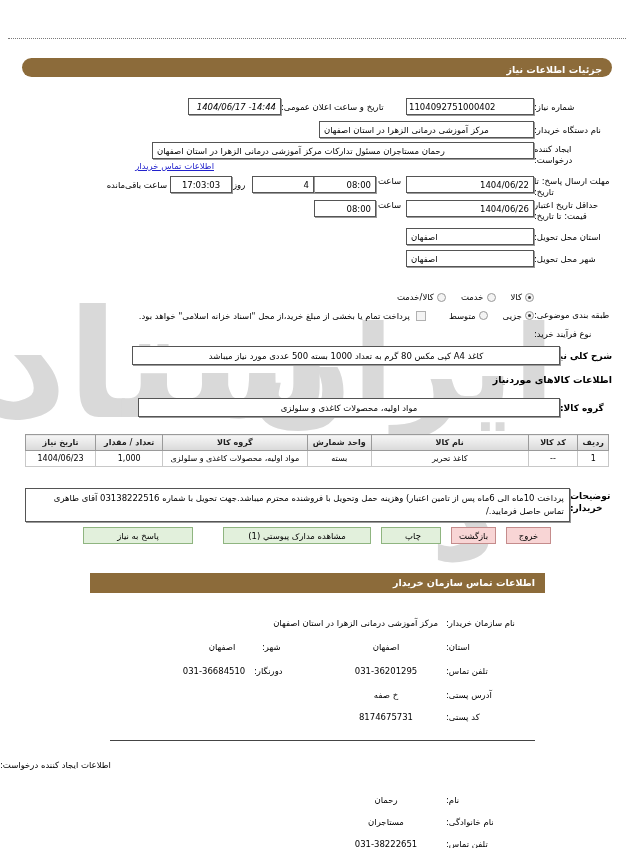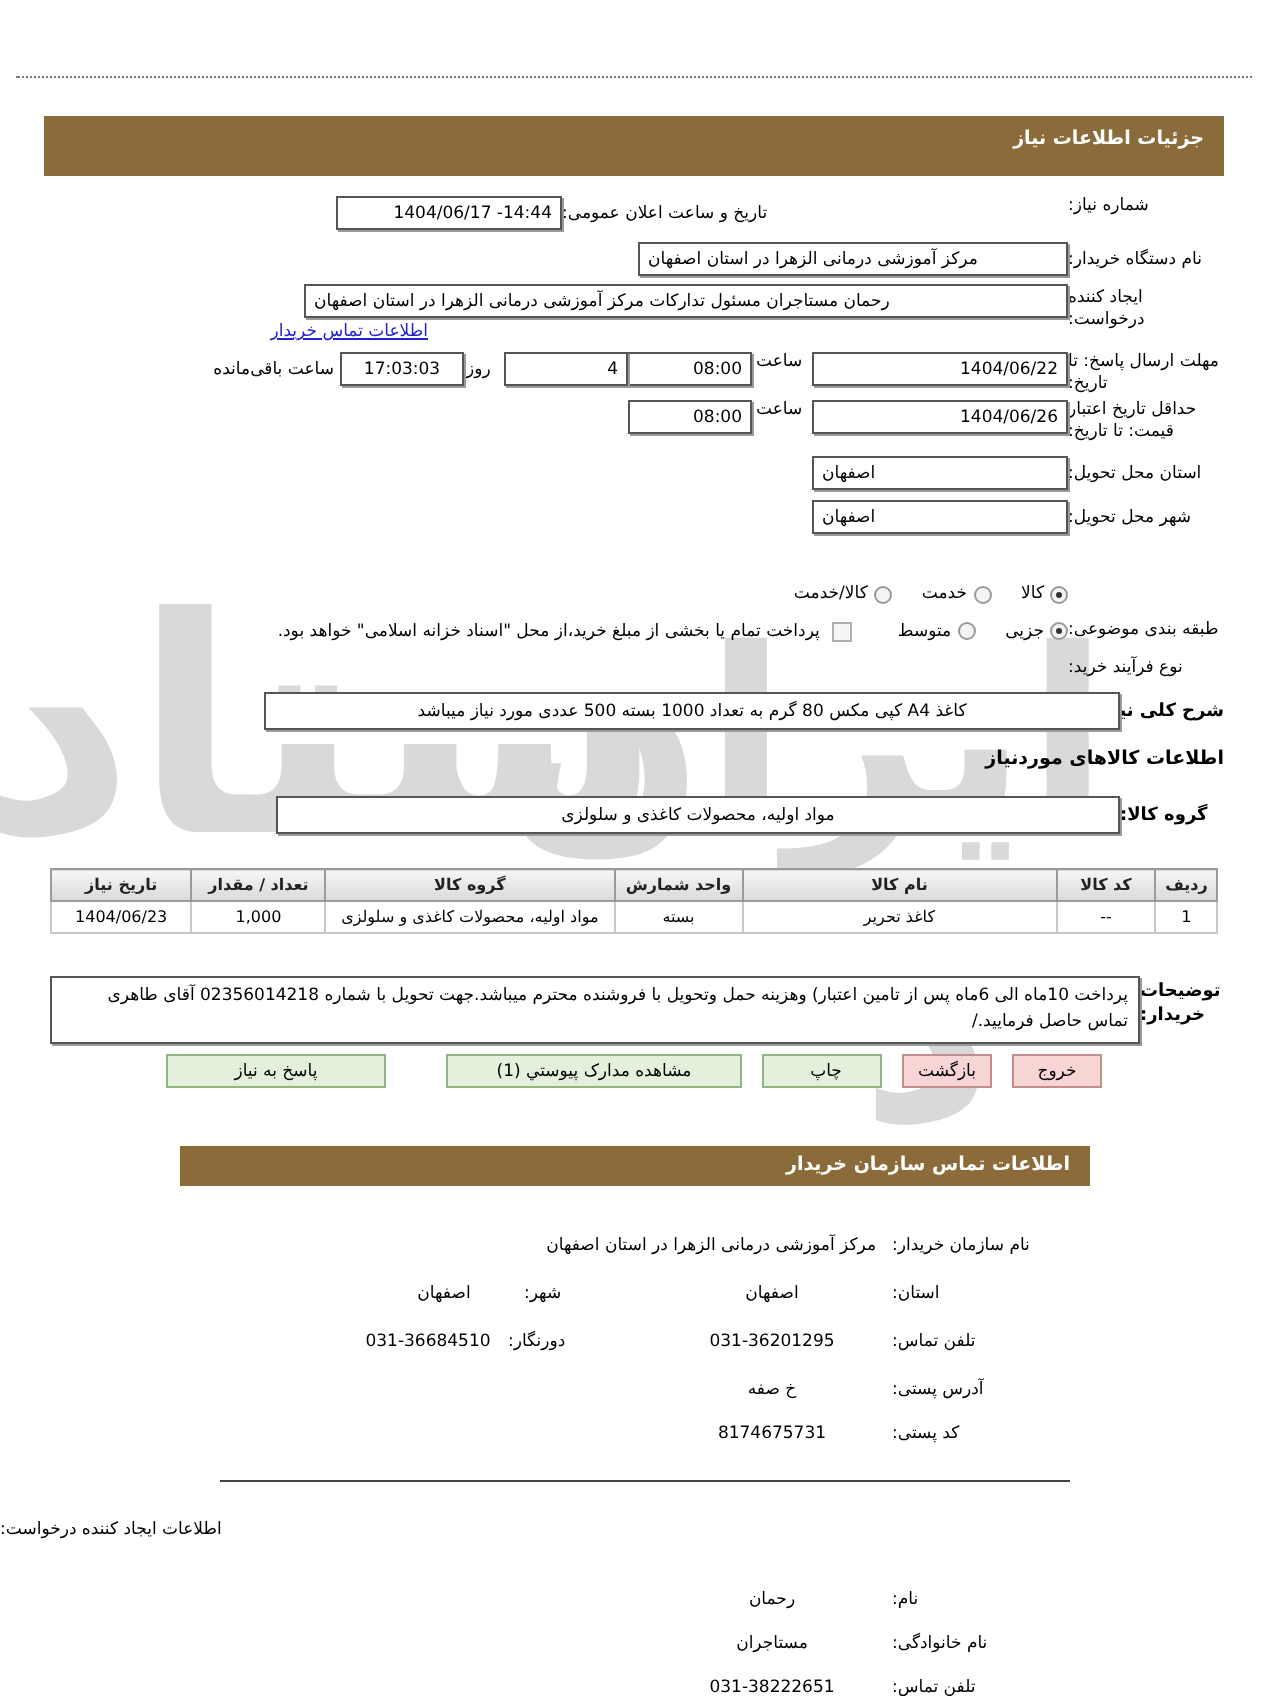--- a/index.html
+++ b/index.html
@@ -58,21 +58,21 @@
     position: absolute;
     background: #8c6b3a;
     color: #ffffff;
     font-weight: bold;
     font-size: 9.5px;
     line-height: 22px;
     padding: 0 10px;
     box-sizing: border-box;
     z-index: 3;
   }
-  .bar-main { left: 22px; top: 58px; width: 590px; height: 30px; line-height: 24px; }
+  .bar-main { left: 22px; top: 58px; width: 590px; height: 19px; line-height: 24px; border-radius: 11px; }
   .bar-contact { left: 90px; top: 573px; width: 455px; height: 20px; line-height: 20px; }
 
   
   .panel {
     position: absolute;
     left: 22px;
     top: 88px;
     width: 590px;
     z-index: 2;
   }
@@ -236,24 +236,25 @@
     <span class="wm2">ایران</span>
     <span class="wm3">د</span>
   </div>
 
   <div class="bar bar-main">جزئیات اطلاعات نیاز</div>
 
   <div class="panel">
 
     <div class="row" style="right:0; top:10px;">
       <div class="lbl" style="width:78px;">شماره نیاز:</div>
+      <div class="box shadow" style="width:128px; height:17px; justify-content:flex-start; padding-left:2px;">1104092751000402</div>
     </div>
     <div class="row" style="right:218px; top:10px;">
       <div class="lbl" style="width:113px;">تاریخ و ساعت اعلان عمومی:</div>
-      <div class="box shadow" style="width:113px; height:17px; justify-content:flex-end;">1404/06/17 -14:44</div>
+      <div class="box shadow" style="width:93px; height:17px; justify-content:flex-end;font-style:italic;">1404/06/17 -14:44</div>
     </div>
 
     <div class="row" style="right:0; top:33px;">
       <div class="lbl" style="width:78px;">نام دستگاه خریدار:</div>
       <div class="box rtl shadow" style="width:215px; height:17px;">مرکز آموزشی درمانی الزهرا در استان  اصفهان</div>
     </div>
 
     <div class="row" style="right:0; top:54px; align-items:flex-start;">
       <div class="lbl" style="width:78px; line-height:11px; padding-top:2px;">
         <div>ایجاد کننده</div>
@@ -354,21 +355,21 @@
         <td>1404/06/23</td>
       </tr>
     </tbody>
   </table>
 
   <div style="position:absolute; right:22px; top:488px; width:590px; display:flex; align-items:flex-start; z-index:2;">
     <div class="lbl lbl-b" style="width:42px; font-size:9px; line-height:12px; padding-top:2px;">
       <div>توضیحات</div>
       <div>خریدار:</div>
     </div>
-    <div class="box rtl shadow" style="width:545px; min-height:32px; white-space:normal; align-items:flex-start; padding:3px 5px; line-height:13px; justify-content:flex-start; text-align:right;">پرداخت 10ماه الی 6ماه پس از تامین اعتبار) وهزینه حمل وتحویل با فروشنده محترم میباشد.جهت تحویل با شماره 02356014218 آقای طاهری تماس حاصل فرمایید./</div>
+    <div class="box rtl shadow" style="width:545px; min-height:32px; white-space:normal; align-items:flex-start; padding:3px 5px; line-height:13px; justify-content:flex-start; text-align:right;">پرداخت 10ماه الی 6ماه پس از تامین اعتبار) وهزینه حمل وتحویل با فروشنده محترم میباشد.جهت تحویل با شماره 03138222516 آقای طاهری تماس حاصل فرمایید./</div>
   </div>
 
   <div class="btnrow">
     <div class="btn btn-red" style="width:45px;">خروج</div>
     <div class="btn btn-red" style="width:45px;">بازگشت</div>
     <div class="btn btn-green" style="width:60px;padding-left:10px;">چاپ</div>
     <div class="btn btn-green" style="width:148px;">مشاهده مدارک پیوستي (1)</div>
     <div class="btn btn-green" style="width:110px; margin-right:20px;">پاسخ به نیاز</div>
   </div>
 

